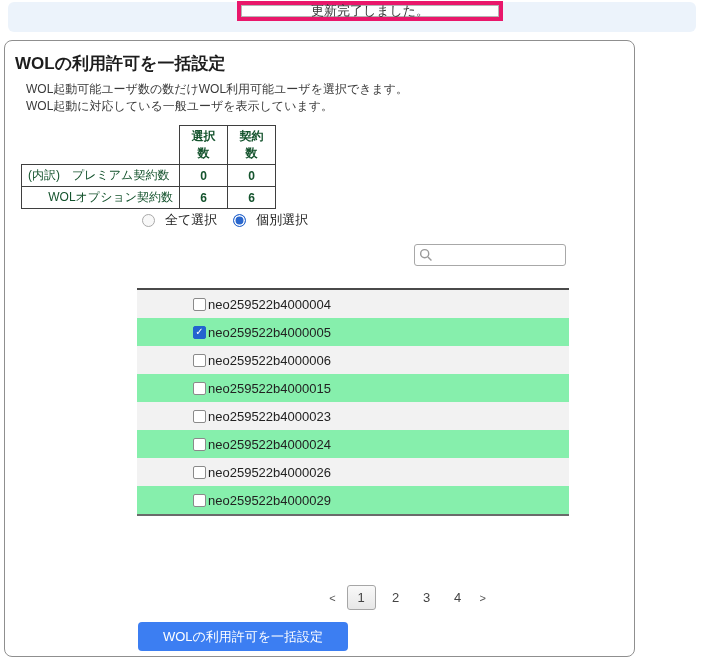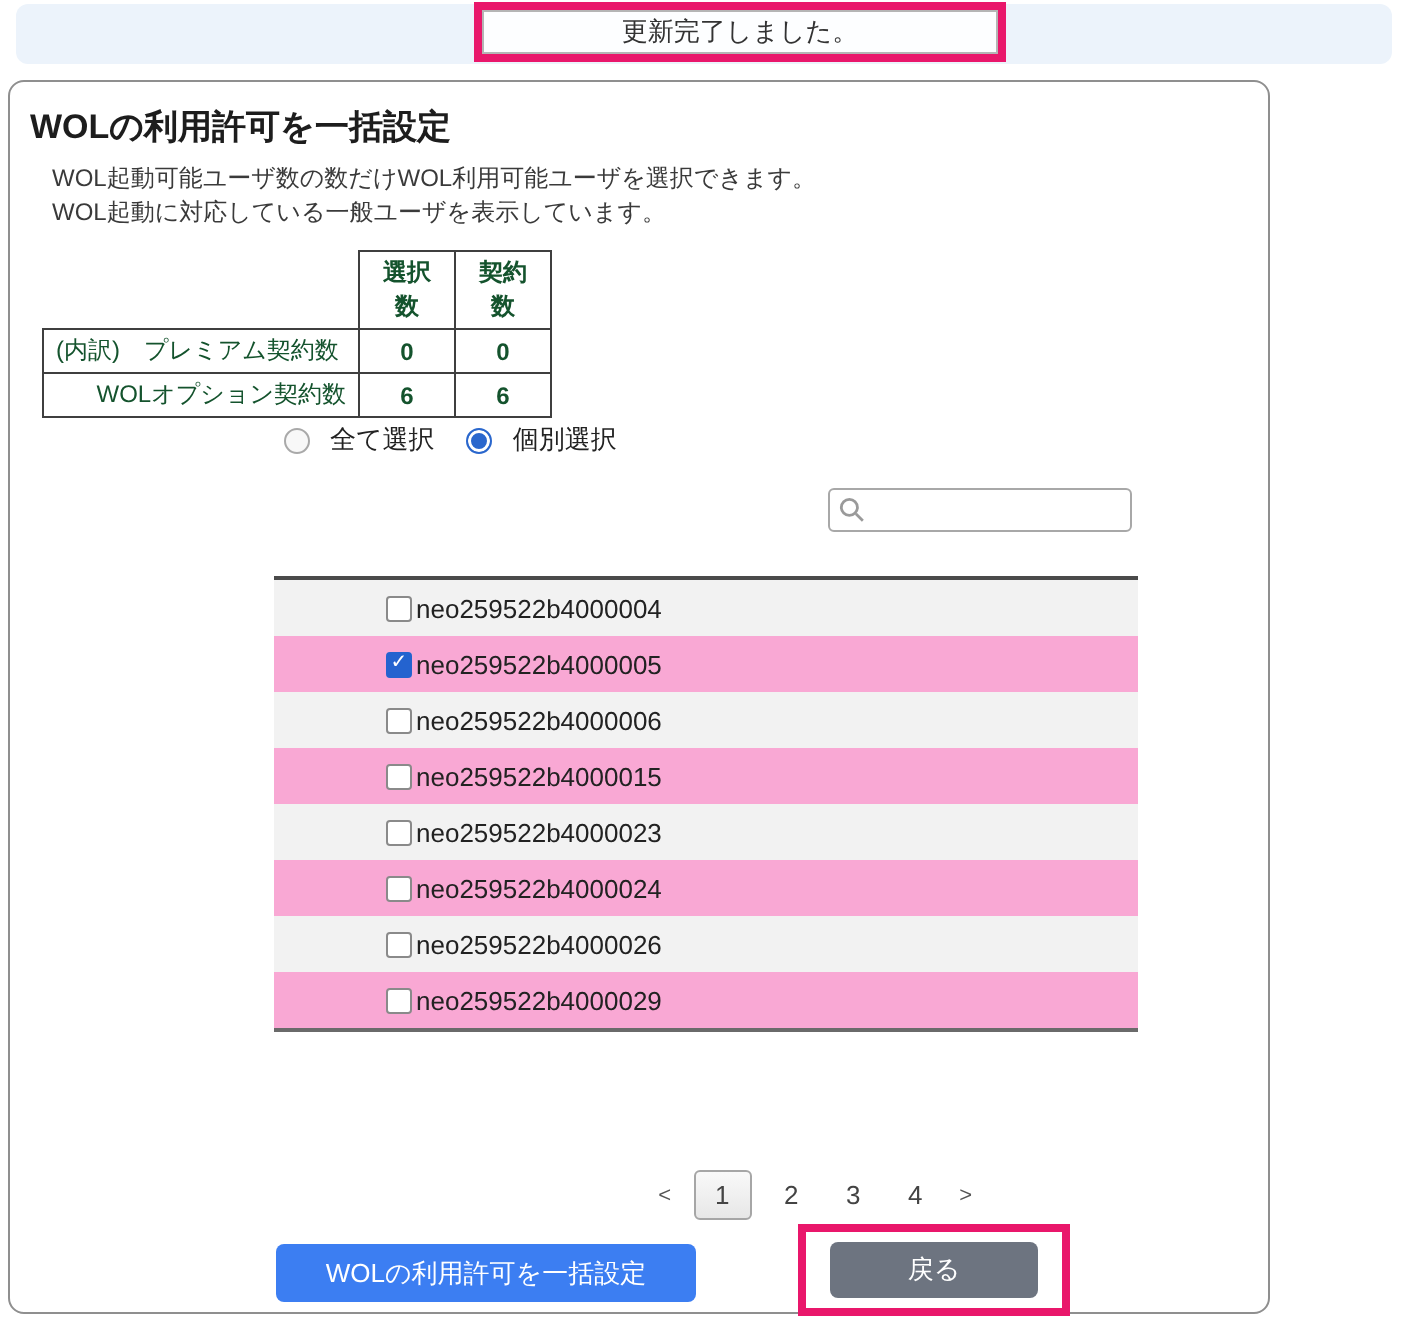--- a/index.html
+++ b/index.html
@@ -3,21 +3,21 @@
 <meta charset="utf-8">
 <style>
   * { margin:0; padding:0; box-sizing:border-box; }
   html,body { width:704px; height:659px; background:#fff;
     font-family:"Liberation Sans","DejaVu Sans",sans-serif; color:#333; }
   .stage { position:relative; width:704px; height:659px; overflow:hidden; }
 
   
   .banner { position:absolute; left:8px; top:2px; width:688px; height:30px;
     background:#ecf3fb; border-radius:6px; }
-  .banner-annotation { position:absolute; left:237px; top:1px; width:266px; height:30px;
+  .banner-annotation { position:absolute; left:237px; top:1px; width:266px; height:20px;
     border:4px solid #e9176b; display:flex; }
   .banner-box { flex:1; background:#fdfeff; border:1px solid #b5b5b5;
     display:flex; align-items:center; justify-content:center;
     font-size:13px; color:#333; }
 
   
   .card { position:absolute; left:4px; top:40px; width:631px; height:617px;
     background:#fff; border:1px solid #8f8f8f; border-radius:8px; }
   .title { position:absolute; left:10px; top:11px; font-size:17px; font-weight:bold; color:#1d1d1d; }
   .desc { position:absolute; left:21px; top:40px; font-size:12px; color:#3a3a3a; line-height:17px; }
@@ -43,21 +43,21 @@
   
   .searchwrap { position:absolute; left:409px; top:203px; width:152px; height:22px; }
   .sinput { width:152px; height:22px; border:1px solid #a8a8a8; border-radius:3px;
     padding:0 4px 0 24px; font-size:12px; outline:none; }
   .sicon { position:absolute; left:5px; top:4px; }
 
   
   .list { position:absolute; left:132px; top:247px; width:432px;
     border-top:2px solid #4a4a4a; border-bottom:2px solid #6a6a6a; }
   .row { display:flex; align-items:center; height:28px; padding-left:56px;
-    background:#f9a8d4; cursor:pointer; }
+    background:#86efac; cursor:pointer; }
   .row:nth-child(odd) { background:#f2f2f2; }
   .cb { width:13px; height:13px; border:1px solid #8a8a8a; border-radius:2px;
     background:#fff; display:inline-flex; align-items:center; justify-content:center; }
   .cb.checked { background:#2463cf; border-color:#2463cf; }
   .cb.checked::after { content:"\2713"; color:#fff; font-size:10px; font-weight:bold; line-height:1; }
   .uid { font-size:13px; color:#222; margin-left:2px; }
 
   
   .pager { position:absolute; top:544px; right:146px; display:flex; align-items:center;
     gap:9px; font-size:13px; color:#444; }
@@ -174,18 +174,15 @@
       <span class="pnav">&lt;</span>
       <span class="pnum current">1</span>
       <span class="pnum">2</span>
       <span class="pnum">3</span>
       <span class="pnum">4</span>
       <span class="pnav">&gt;</span>
     </div>
 
     <button class="btn-primary">WOLの利用許可を一括設定</button>
 
-    <div class="back-annotation">
-      <button class="btn-back">戻る</button>
-    </div>
 
   </div>
 </div>
 
 </body></html>

